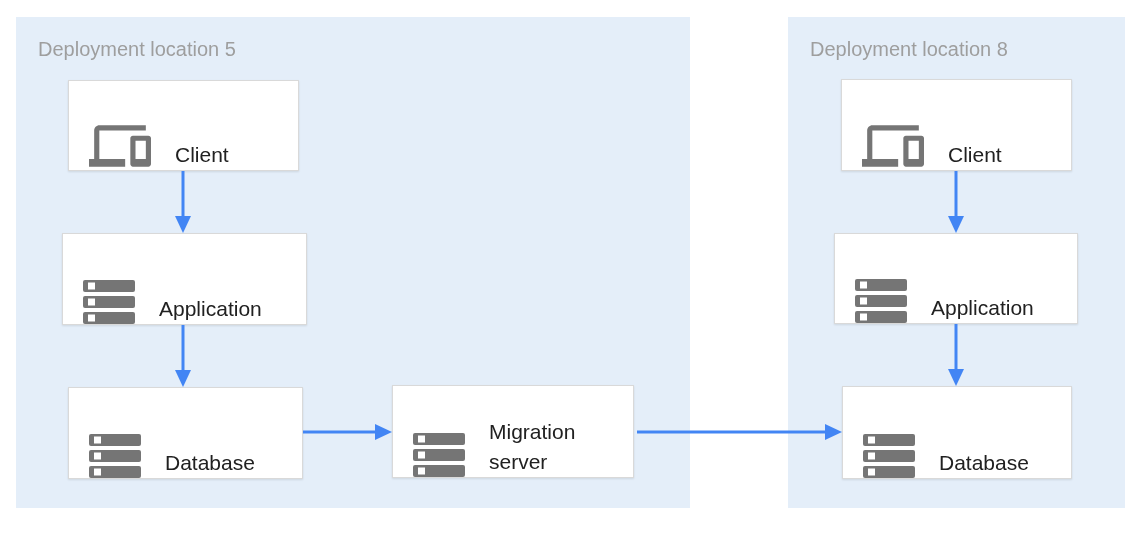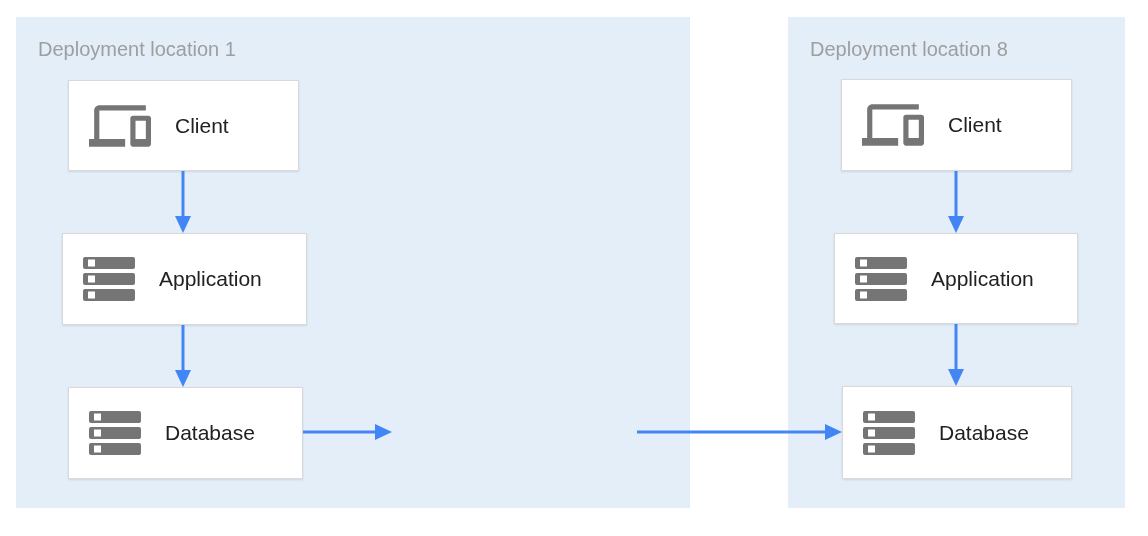--- a/index.html
+++ b/index.html
@@ -29,21 +29,21 @@
     font-size:20px;
     color:var(--panel-label);
     white-space:nowrap;
   }
   .node{
     position:absolute;
     background:#ffffff;
     border:1px solid var(--node-border);
     box-shadow:0 1px 2px rgba(0,0,0,0.10);
     display:flex;
-    align-items:center;
+    align-items:flex-end;
     padding-left:20px;
     padding-right:10px;
     gap:24px;
   }
   .node .icon{display:flex;align-items:center;flex:0 0 auto;}
   .node-label{
     font-size:21px;
     line-height:30px;
     color:var(--node-text);
   }
@@ -65,21 +65,21 @@
     border-bottom:8px solid transparent;
     border-left:17px solid var(--arrow);
   }
 </style>
 </head>
 <body>
 
 <div class="canvas">
 
   <section class="panel" style="left:16px;top:17px;width:674px;height:491px;">
-    <div class="panel-label">Deployment location 1</div>
+    <div class="panel-label">Deployment location 5</div>
   </section>
 
   <section class="panel" style="left:788px;top:17px;width:337px;height:491px;">
     <div class="panel-label">Deployment location 8</div>
   </section>
 
   <div class="node" style="left:68px;top:80px;width:231px;height:91px;">
     <span class="icon">
       <svg width="62" height="48" viewBox="0 0 24 18.5" aria-hidden="true">
         <path transform="translate(0,-2.75)" fill="#757575" d="M4 6h18V4H4c-1.1 0-2 .9-2 2v11H0v3h14v-3H4V6zm19 2h-6c-.55 0-1 .45-1 1v10c0 .55.45 1 1 1h6c.55 0 1-.45 1-1V9c0-.55-.45-1-1-1zm-1 9h-4v-7h4v7z"></path>
@@ -109,20 +109,33 @@
         <rect x="0" y="16" width="52" height="12" rx="2" fill="#757575"></rect>
         <rect x="0" y="32" width="52" height="12" rx="2" fill="#757575"></rect>
         <rect x="5" y="2.5" width="7" height="7" fill="#ffffff"></rect>
         <rect x="5" y="18.5" width="7" height="7" fill="#ffffff"></rect>
         <rect x="5" y="34.5" width="7" height="7" fill="#ffffff"></rect>
       </svg>
     </span>
     <span class="node-label">Database</span>
   </div>
 
+  <div class="node" style="left:392px;top:385px;width:242px;height:93px;">
+    <span class="icon">
+      <svg width="52" height="44" viewBox="0 0 52 44" aria-hidden="true">
+        <rect x="0" y="0" width="52" height="12" rx="2" fill="#757575"></rect>
+        <rect x="0" y="16" width="52" height="12" rx="2" fill="#757575"></rect>
+        <rect x="0" y="32" width="52" height="12" rx="2" fill="#757575"></rect>
+        <rect x="5" y="2.5" width="7" height="7" fill="#ffffff"></rect>
+        <rect x="5" y="18.5" width="7" height="7" fill="#ffffff"></rect>
+        <rect x="5" y="34.5" width="7" height="7" fill="#ffffff"></rect>
+      </svg>
+    </span>
+    <span class="node-label">Migration server</span>
+  </div>
 
   <div class="node" style="left:841px;top:79px;width:231px;height:92px;">
     <span class="icon">
       <svg width="62" height="48" viewBox="0 0 24 18.5" aria-hidden="true">
         <path transform="translate(0,-2.75)" fill="#757575" d="M4 6h18V4H4c-1.1 0-2 .9-2 2v11H0v3h14v-3H4V6zm19 2h-6c-.55 0-1 .45-1 1v10c0 .55.45 1 1 1h6c.55 0 1-.45 1-1V9c0-.55-.45-1-1-1zm-1 9h-4v-7h4v7z"></path>
       </svg>
     </span>
     <span class="node-label">Client</span>
   </div>
 

